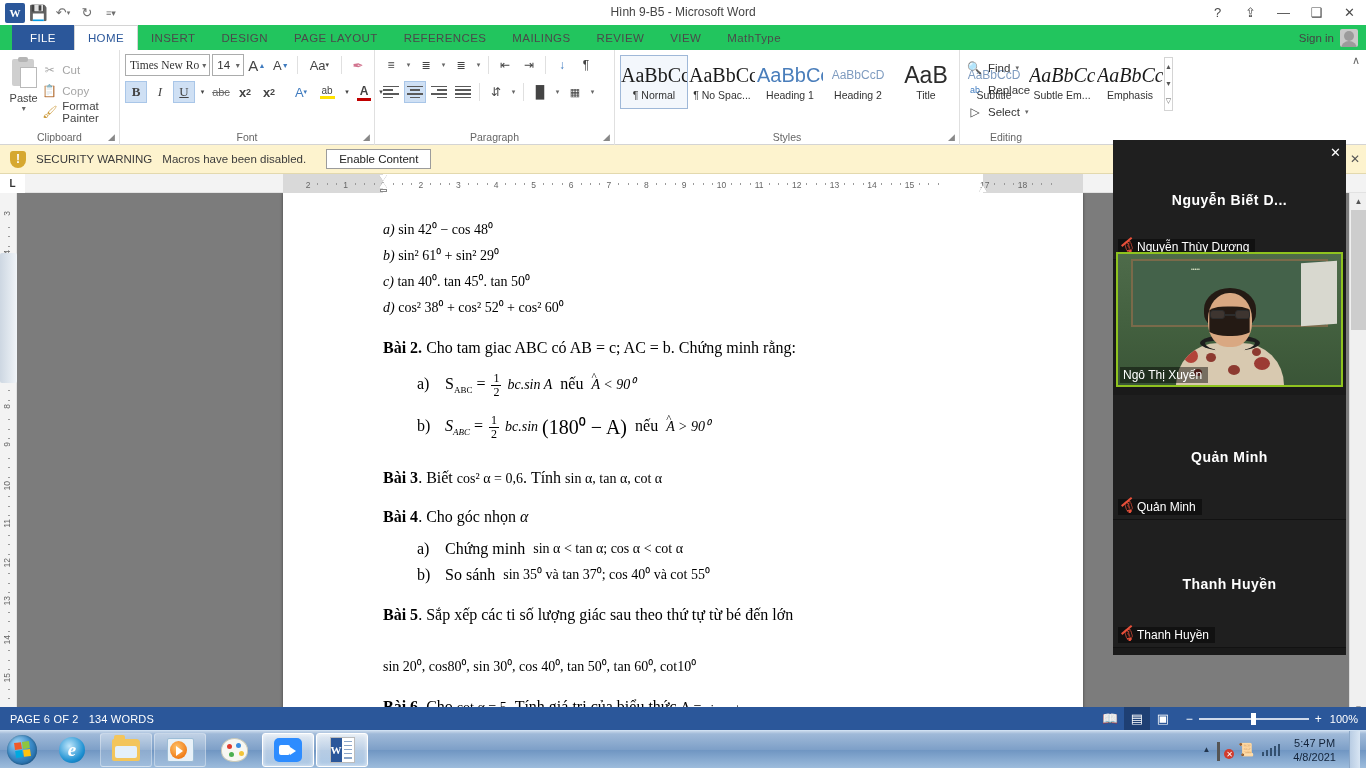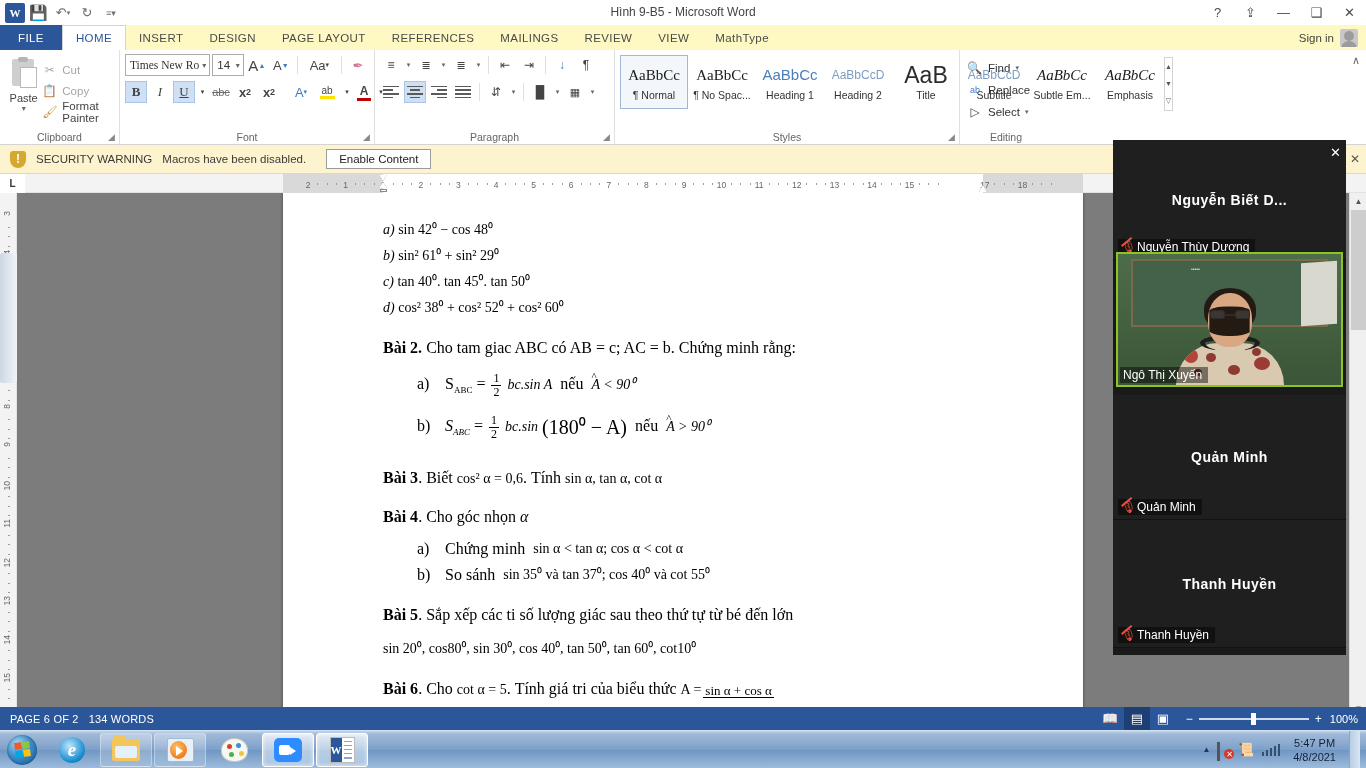--- a/index.html
+++ b/index.html
@@ -34,21 +34,21 @@
     font-size: 12px; color: #444; line-height: 25px; pointer-events: none;
   }
   #win-controls {
     position: absolute; right: 0; top: 0; height: 25px; display: flex; align-items: center;
   }
   #win-controls div {
     width: 33px; height: 25px; display: flex; align-items: center; justify-content: center;
     font-size: 13px; color: #4a4a4a;
   }
   
-  #tabsbar { height: 25px; background: #fef9c3; display: flex; align-items: stretch; position: relative; }
+  #tabsbar { height: 25px; background: #22c55e; display: flex; align-items: stretch; position: relative; padding-left: 12px; }
   .tab {
     padding: 0 13px; font-size: 11.5px; color: #4a4a4a; letter-spacing: .4px;
     display: flex; align-items: center; text-transform: uppercase;
   }
   .tab.file { background: #2b579a; color: #fff; padding: 0 18px; }
   .tab.active { color: #2b579a; background: #fff; border-top: 1px solid #d4d4d4;
                 border-left: 1px solid #d4d4d4; border-right: 1px solid #d4d4d4; }
   .tab.nocaps { text-transform: none; }
   #signin {
     position: absolute; right: 8px; top: 0; height: 25px; display: flex; align-items: center;
@@ -115,21 +115,21 @@
   .lines-glyph { width: 16px; height: 13px; display:flex; flex-direction:column; justify-content:space-between; }
   .lines-glyph i { display:block; height:1.5px; background:#5a5a5a; }
   
   #g-styles { width: 345px; }
   .styles-gallery { display: flex; gap: 0px; padding-top: 2px; }
   .style-cell {
     width: 71px; height: 54px; display: flex; flex-direction: column; align-items: center;
     justify-content: center; border: 1px solid transparent; padding-top: 2px;
   }
   .style-cell.sel { border: 1px solid #9fb8d8; background: #f3f7fc; }
-  .style-prev { font-family: "Liberation Serif", serif; font-size: 15px; color: #1a1a1a;
+  .style-prev { font-family: "Liberation Serif", serif; font-size: 20px; color: #1a1a1a;
                 white-space: nowrap; overflow: hidden; width: 66px; text-align: center; line-height:20px;}
   .style-prev.blue { color: #4a7ebb; font-family: "Liberation Sans", sans-serif; font-weight: normal; }
   .style-prev.gray { color: #7f9cc0; font-family: "Liberation Sans", sans-serif; font-size: 12px;}
   .style-prev.title { font-family: "Liberation Sans", sans-serif; font-size: 23px; color:#2b2b2b; }
   .style-prev.ital { font-style: italic; }
   .style-name { font-size: 10.5px; color: #333; margin-top: 4px; white-space: nowrap; }
   .gallery-scroll { width: 16px; display: flex; flex-direction: column; border: 1px solid #d4d4d4; height: 54px; margin-top:2px;}
   .gallery-scroll div { flex:1; display:flex; align-items:center; justify-content:center; font-size:7px; color:#555; }
   
   #g-editing { width: 92px; border-right: none; }
@@ -833,21 +833,21 @@
             <span class="lbl">b)</span>
             <span>So sánh</span>
             <span class="math">sin 35⁰ và tan 37⁰; cos 40⁰ và cot 55⁰</span>
           </div>
         </div>
 
         <div class="blk" style="margin-top:14px">
           <div class="heading-line">
             <b>Bài 5</b><span>. Sắp xếp các ti số lượng giác sau theo thứ tự từ bé đến lớn</span>
           </div>
-          <div class="math" style="margin-top:8px">sin 20⁰, cos80⁰, sin 30⁰, cos 40⁰, tan 50⁰, tan 60⁰, cot10⁰</div>
+          <div class="math" style="margin-top:26px">sin 20⁰, cos80⁰, sin 30⁰, cos 40⁰, tan 50⁰, tan 60⁰, cot10⁰</div>
         </div>
 
         <div class="blk" style="margin-top:14px">
           <div class="heading-line">
             <b>Bài 6</b><span>. Cho</span>
             <span class="math">cot α = 5</span><span>. Tính giá tri của biểu thức</span>
             <span class="math">A =</span><span class="frac" style="font-size:13px"><span class="n">sin α + cos α</span></span>
           </div>
         </div>
 

